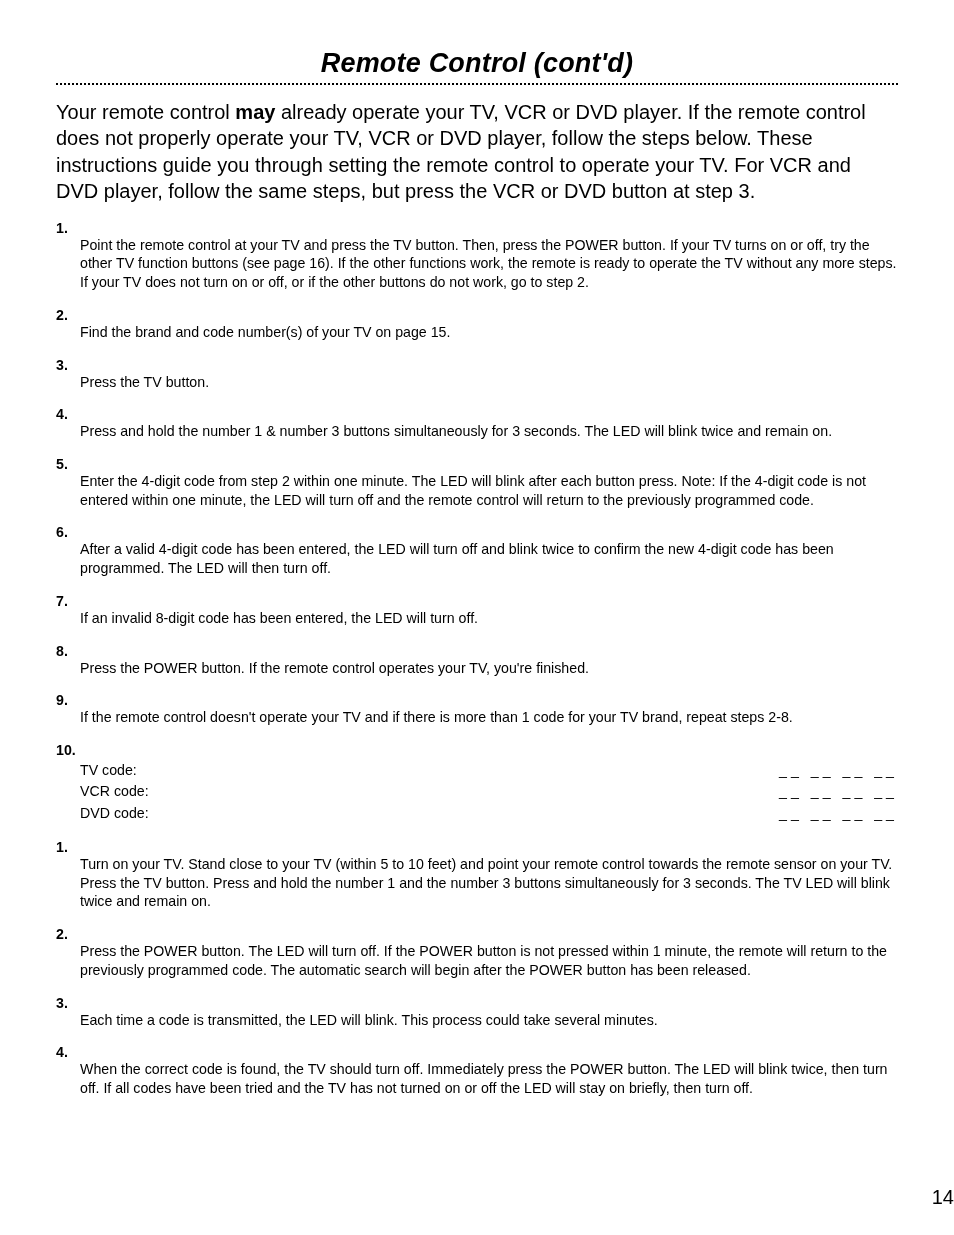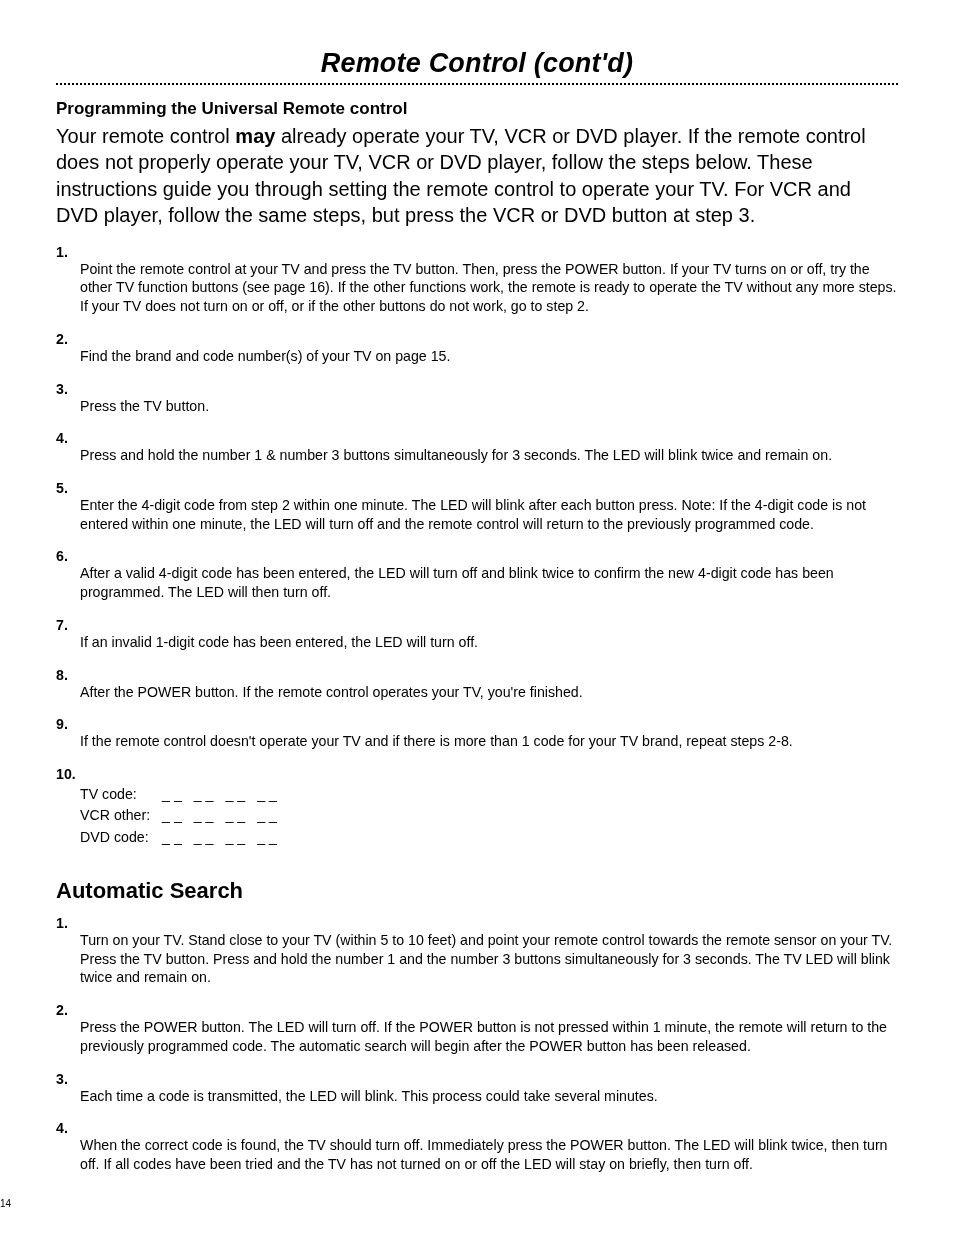--- a/index.html
+++ b/index.html
@@ -68,42 +68,42 @@
   }
   .codes {
     margin-top: 2px;
   }
   .codes .row {
     display: flex;
     align-items: baseline;
     gap: 6px;
     font-size: 14.2px;
     line-height: 1.5;
+    justify-content: space-between;
   }
   .codes .row .lbl { width: 76px; }
   .blanks { letter-spacing: 4px; }
   .note-label { font-weight: 700; }
   .page-num {
     position: absolute;
     bottom: 26px;
     left: 0;
     width: 100%;
-    text-align: left;
-    font-size: 10px;
+    text-align: right;
+    font-size: 20px;
   }
 </style>
 </head>
 <body>
 
 <div class="page">
 
   <h1 class="page-title">Remote Control (cont'd)</h1>
   <hr class="dotted">
 
-  <h2 class="section">Programming the Universal Remote control</h2>
 
   <p class="intro">
     <span>Your remote control </span><span class="may">may</span><span> already operate your TV, VCR or DVD player. If the remote control does not properly operate your TV, VCR or DVD player, follow the steps below. These instructions guide you through setting the remote control to operate your TV. For VCR and DVD player, follow the same steps, but press the VCR or DVD button at step 3.</span>
   </p>
 
   <ol class="steps">
     <li>
         <span class="num">1.</span>
         <span class="body">Point the remote control at your TV and press the TV button. Then, press the POWER button. If your TV turns on or off, try the other TV function buttons (see page 16). If the other functions work, the remote is ready to operate the TV without any more steps. If your TV does not turn on or off, or if the other buttons do not work, go to step 2.</span>
       </li>
@@ -122,52 +122,51 @@
     <li>
         <span class="num">5.</span>
         <span class="body">Enter the 4-digit code from step 2 within one minute. The LED will blink after each button press. Note: If the 4-digit code is not entered within one minute, the LED will turn off and the remote control will return to the previously programmed code.</span>
       </li>
     <li>
         <span class="num">6.</span>
         <span class="body">After a valid 4-digit code has been entered, the LED will turn off and blink twice to confirm the new 4-digit code has been programmed. The LED will then turn off.</span>
       </li>
     <li>
         <span class="num">7.</span>
-        <span class="body">If an invalid 1-digit code has been entered, the LED will turn off.</span>
+        <span class="body">If an invalid 8-digit code has been entered, the LED will turn off.</span>
       </li>
     <li>
         <span class="num">8.</span>
-        <span class="body">After the POWER button. If the remote control operates your TV, you're finished.</span>
+        <span class="body">Press the POWER button. If the remote control operates your TV, you're finished.</span>
       </li>
     <li>
         <span class="num">9.</span>
         <span class="body">If the remote control doesn't operate your TV and if there is more than 1 code for your TV brand, repeat steps 2-8.</span>
       </li>
     <li>
       <span class="num">10.</span>
       <span class="body">
         <div class="codes">
           <div class="row">
             <span class="lbl">TV code:</span>
             <span class="blanks">__ __ __ __</span>
           </div>
           <div class="row">
-            <span class="lbl">VCR other:</span>
+            <span class="lbl">VCR code:</span>
             <span class="blanks">__ __ __ __</span>
           </div>
           <div class="row">
             <span class="lbl">DVD code:</span>
             <span class="blanks">__ __ __ __</span>
           </div>
         </div>
       </span>
     </li>
   </ol>
 
-  <h2 class="big-section">Automatic Search</h2>
 
 
   <ol class="steps">
     <li>
         <span class="num">1.</span>
         <span class="body">Turn on your TV. Stand close to your TV (within 5 to 10 feet) and point your remote control towards the remote sensor on your TV. Press the TV button. Press and hold the number 1 and the number 3 buttons simultaneously for 3 seconds. The TV LED will blink twice and remain on.</span>
       </li>
     <li>
         <span class="num">2.</span>
         <span class="body">Press the POWER button. The LED will turn off. If the POWER button is not pressed within 1 minute, the remote will return to the previously programmed code. The automatic search will begin after the POWER button has been released.</span>

